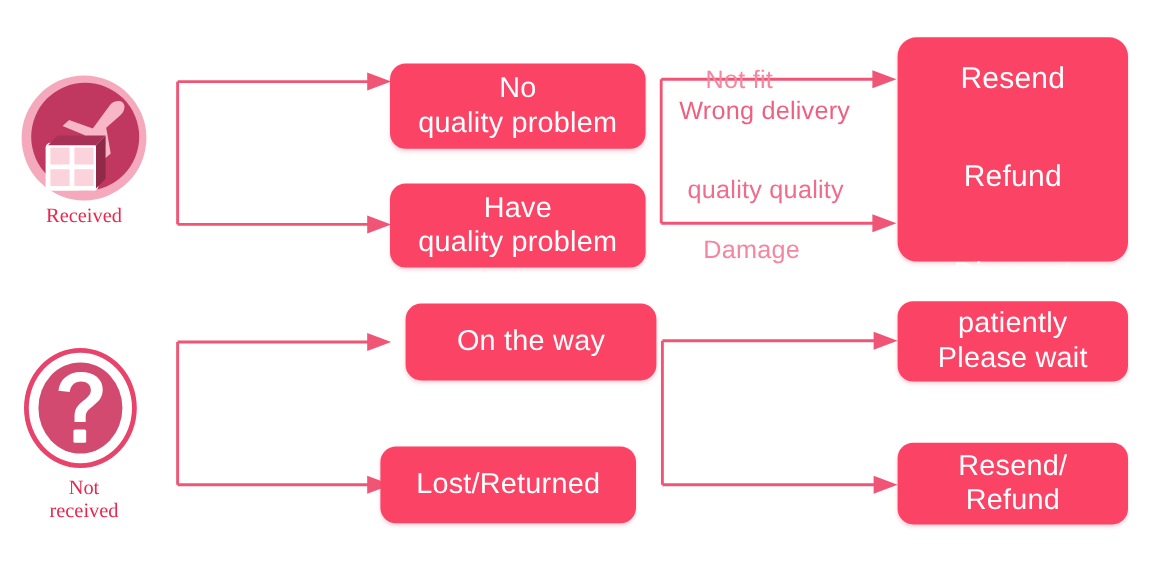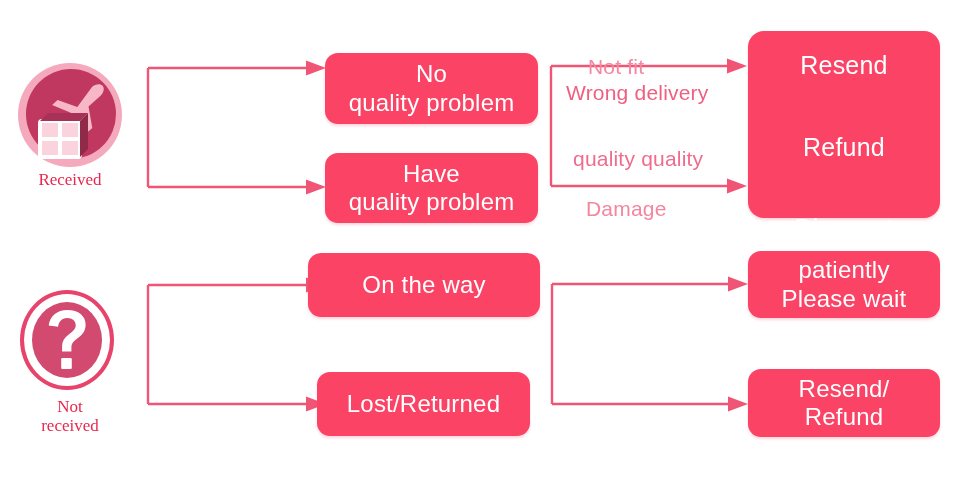--- a/index.html
+++ b/index.html
@@ -236,21 +236,21 @@
     <span class="ln">Have</span>
     <span class="ln">quality problem</span>
   </div>
 
   <div class="node big" style="left:748px; top:31px; width:192px; height:187px;">
     <span class="ln">Resend</span>
     <span class="ln">Refund</span>
     <span class="ln">Discount</span>
   </div>
 
-  <div class="node" style="left:308px; top:253px; width:232px; height:64px;">
+  <div class="node" style="left:338px; top:253px; width:209px; height:64px;">
     <span class="ln">On the way</span>
   </div>
 
   <div class="node" style="left:317px; top:372px; width:213px; height:64px;">
     <span class="ln">Lost/Returned</span>
   </div>
 
   <div class="node" style="left:748px; top:251px; width:192px; height:67px;">
     <span class="ln">patiently</span>
     <span class="ln">Please wait</span>

